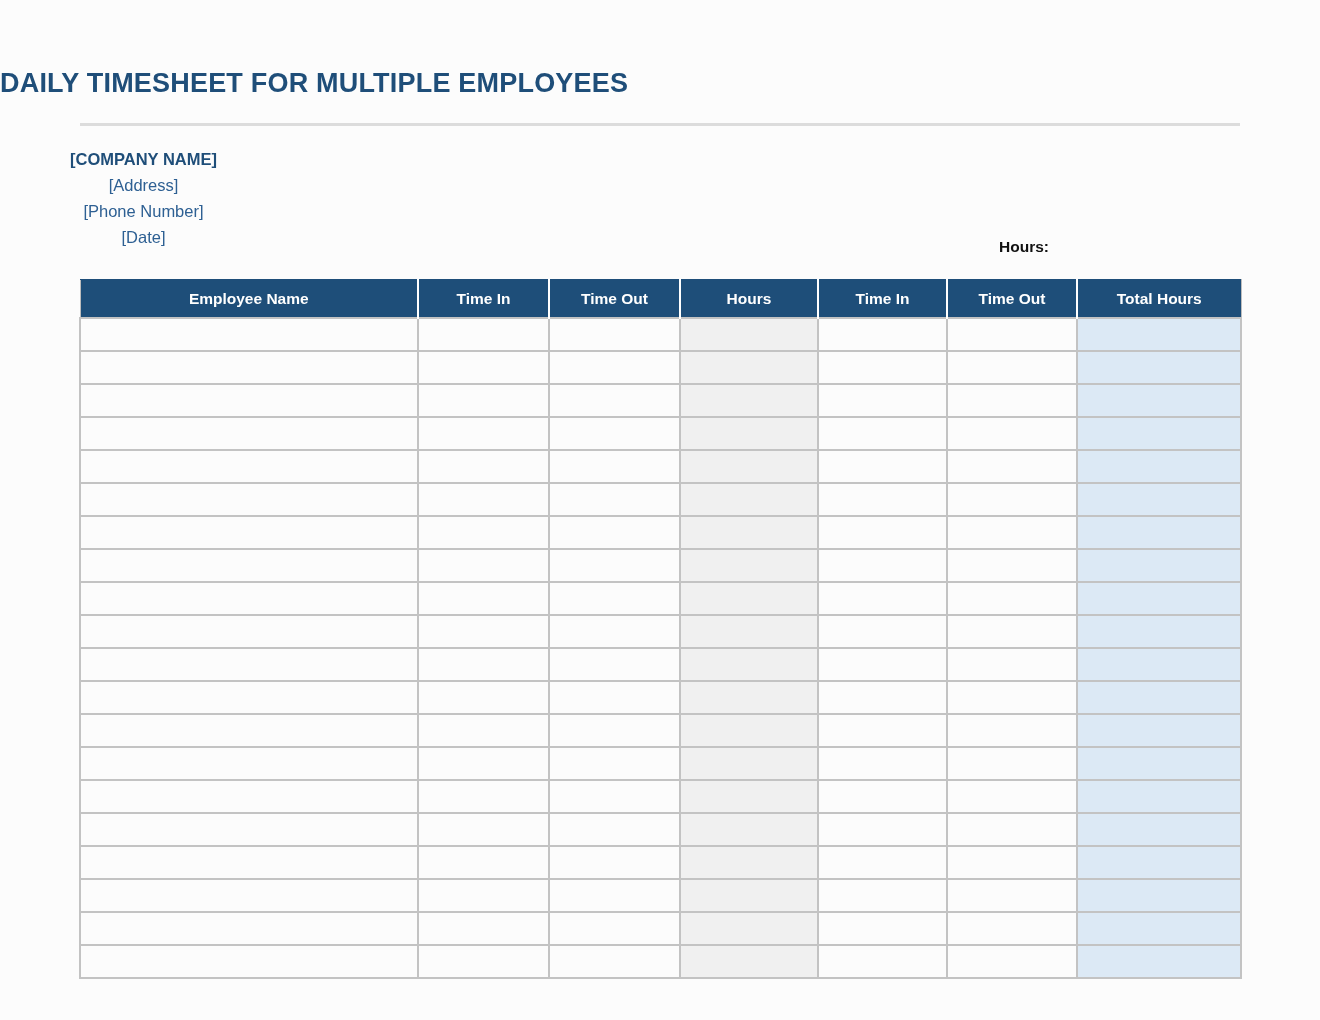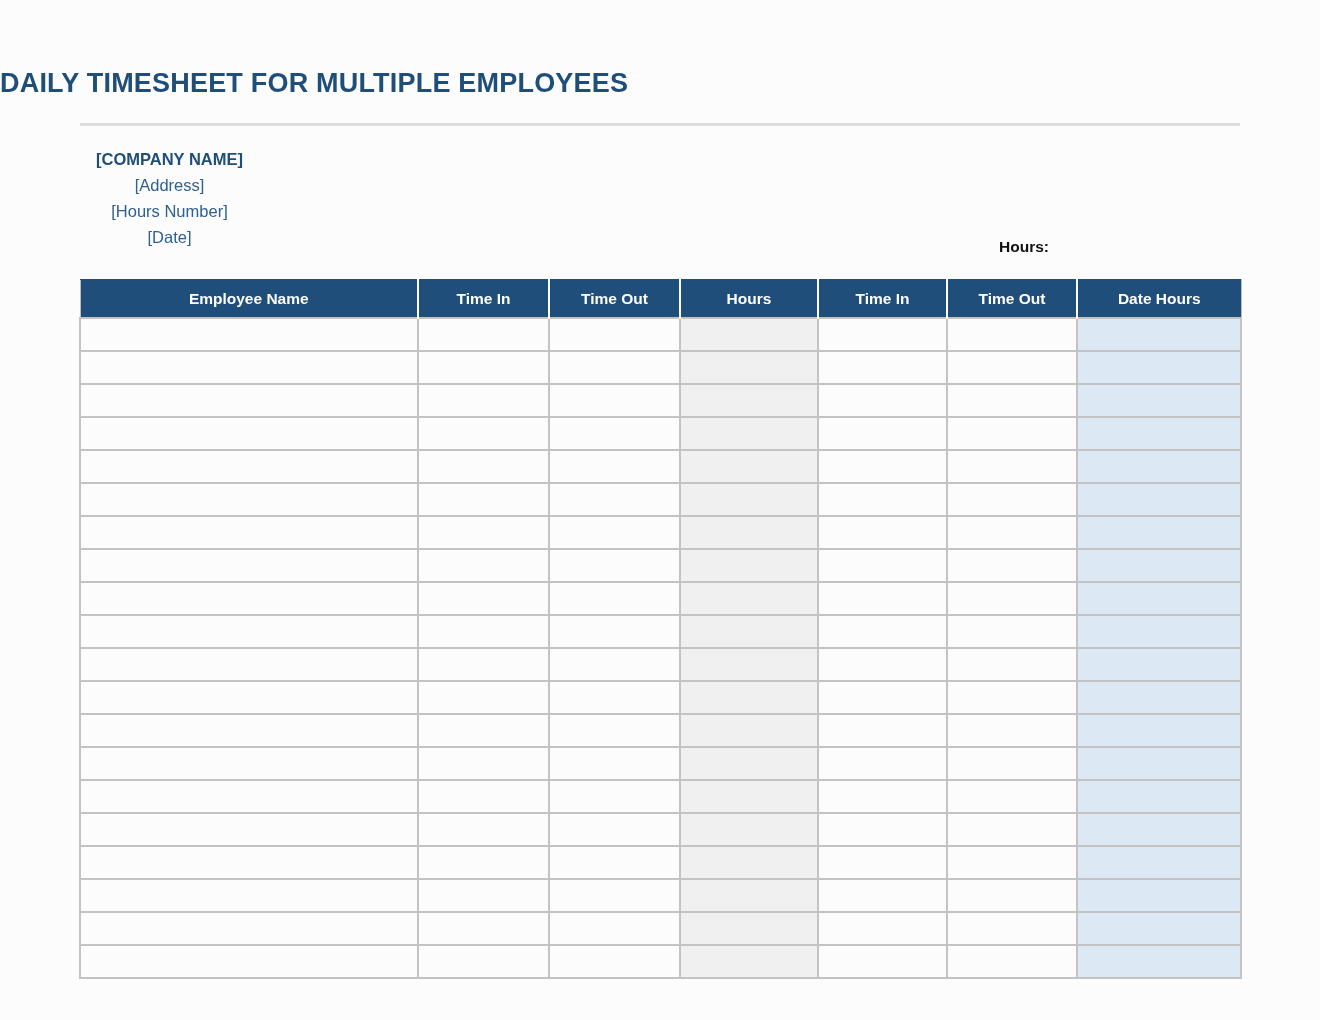--- a/index.html
+++ b/index.html
@@ -45,21 +45,21 @@
     left: 80px;
     top: 123px;
     width: 1160px;
     height: 3px;
     background: #dcdcdc;
   }
 
   
   .company-block {
     position: absolute;
-    left: 96px;
+    left: 70px;
     top: 146px;
     line-height: 26px;
   }
   .company-name {
     font-size: 16.5px;
     font-weight: bold;
     color: #1f4e79;
     white-space: nowrap;
   }
   .company-line {
@@ -132,21 +132,21 @@
 
   <div class="title-block">
     <h1 class="doc-title">DAILY TIMESHEET FOR MULTIPLE EMPLOYEES</h1>
   </div>
 
   <div class="title-rule"></div>
 
   <div class="company-block">
     <div class="company-name">[COMPANY NAME]</div>
     <div class="company-line">[Address]</div>
-    <div class="company-line">[Hours Number]</div>
+    <div class="company-line">[Phone Number]</div>
     <div class="company-line">[Date]</div>
   </div>
 
   <div class="date-label">Hours:</div>
 
   <table class="sheet-table">
     <colgroup>
       <col class="c-name">
         <col class="c-in1">
         <col class="c-out1">
@@ -156,21 +156,21 @@
         <col class="c-total">
     </colgroup>
     <thead>
       <tr>
         <th>Employee Name</th>
         <th>Time In</th>
         <th>Time Out</th>
         <th>Hours</th>
         <th>Time In</th>
         <th>Time Out</th>
-        <th>Date Hours</th>
+        <th>Total Hours</th>
       </tr>
     </thead>
     <tbody id="sheet-body">
         <tr>
           <td class="name-cell"></td>
           <td class="in-cell"></td>
           <td class="out-cell"></td>
           <td class="lunch-cell"></td>
           <td class="in-cell"></td>
           <td class="out-cell"></td>

